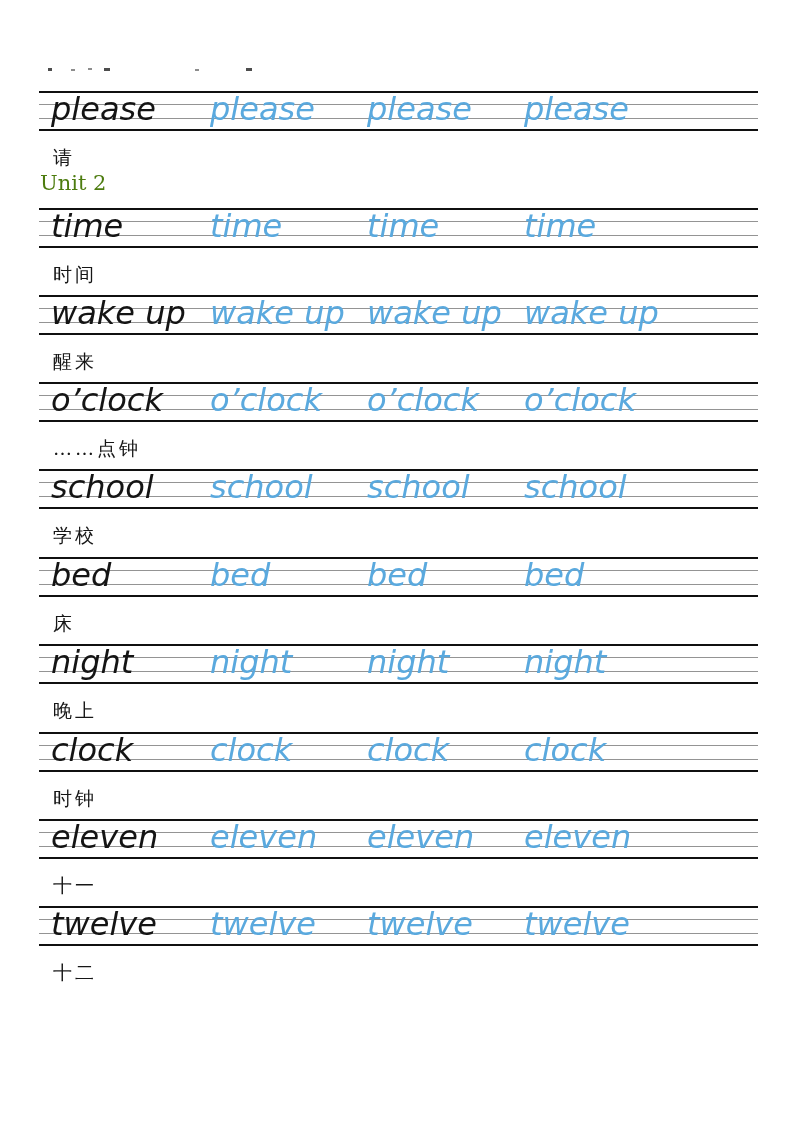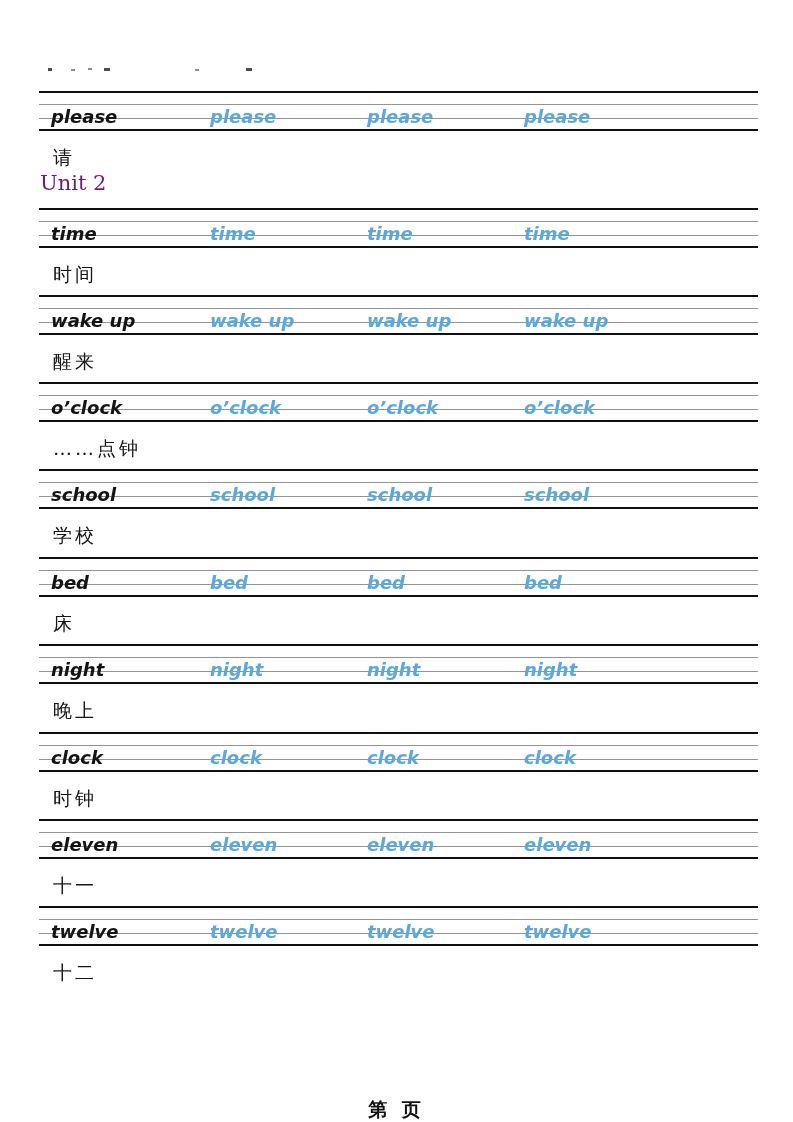--- a/index.html
+++ b/index.html
@@ -30,29 +30,28 @@
   .guide-line { position: absolute; left: 0; right: 0; }
   .guide-line.major { height: 2px; background: #101010; }
   .guide-line.minor { height: 1px; background: #949494; }
   .gl-1 { top: 0; }
   .gl-2 { top: 13px; }
   .gl-3 { top: 27px; }
   .gl-4 { top: 38px; }
 
   .word {
     position: absolute;
-    top: 8px;
+    top: 0;
     height: 36px;
     line-height: 36px;
     font-style: italic;
-    font-size: 18px;
+    font-size: 32px;
     font-family: "DejaVu Sans", "Liberation Sans", sans-serif;
     white-space: nowrap;
     color: #141414;
-    font-weight: bold;
   }
   .word.model { left: 12px; }
   .word.copy { color: var(--accent, #5aa9de); }
   .word.copy.c1 { left: 171px; }
   .word.copy.c2 { left: 328px; }
   .word.copy.c3 { left: 485px; }
 
   .translation {
     position: absolute;
     left: 14px;
@@ -64,21 +63,21 @@
     color: #161616;
     white-space: nowrap;
   }
 
   .unit-heading {
     position: absolute;
     left: 40px;
     top: 171px;
     font-family: "DejaVu Serif", "Liberation Serif", serif;
     font-size: 21px;
-    color: #701a75;
+    color: #4d7c0f;
   }
 
   .page-footer {
     position: absolute;
     left: 0;
     right: 0;
     top: 1097px;
     text-align: center;
     font-family: "DejaVu Sans", "Liberation Sans", sans-serif;
     font-size: 19px;
@@ -209,14 +208,13 @@
       <div class="guide-line minor gl-3"></div>
       <div class="guide-line major gl-4"></div>
       <span class="word model">twelve</span>
       <span class="word copy c1">twelve</span>
       <span class="word copy c2">twelve</span>
       <span class="word copy c3">twelve</span>
       <span class="translation">十二</span>
     </div>
     </div>
 
-  <div class="page-footer">第 页</div>
 </div>
 
 </body></html>

